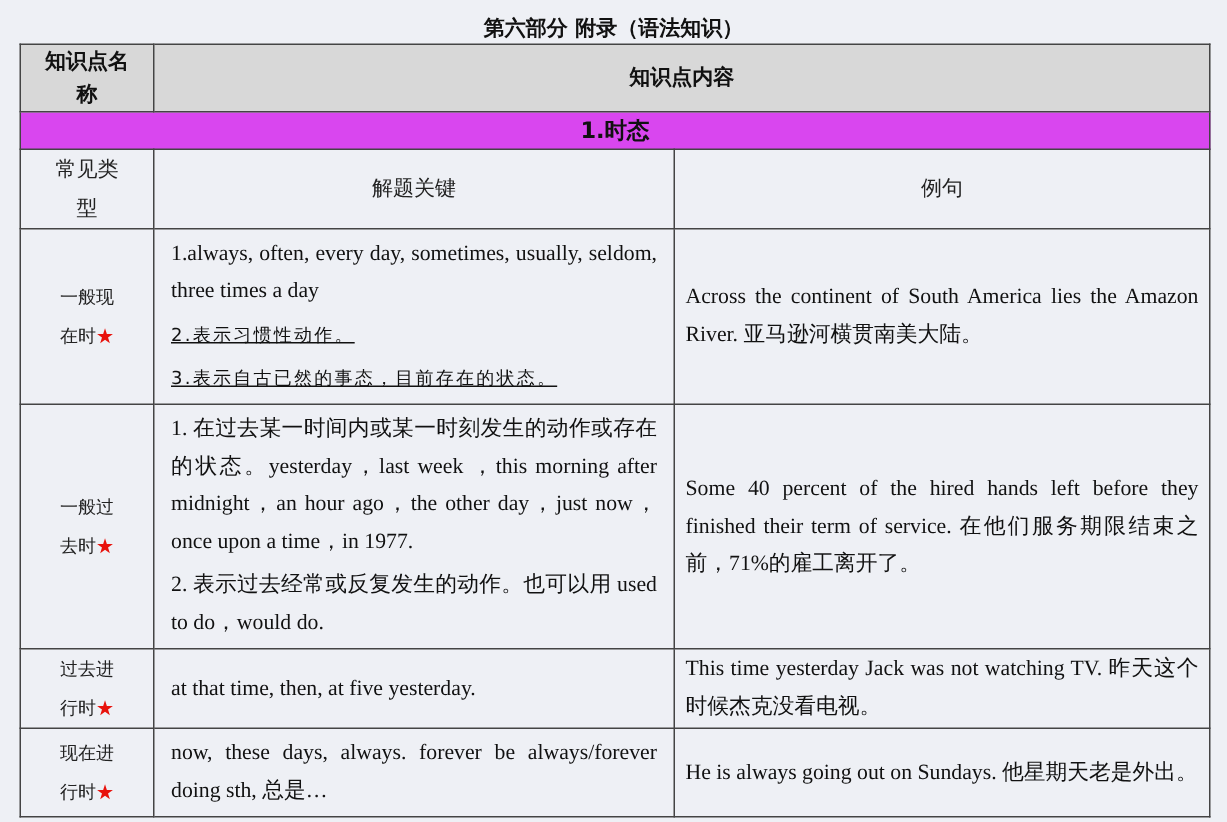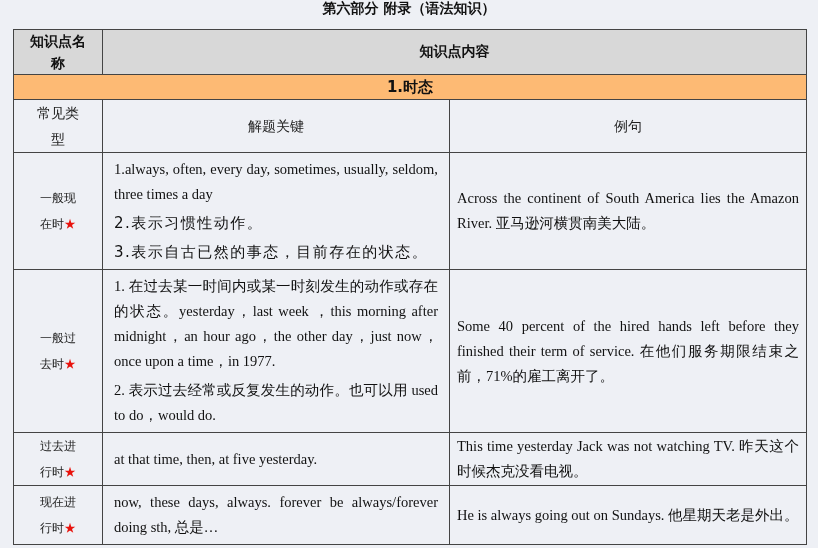--- a/index.html
+++ b/index.html
@@ -4,44 +4,44 @@
 <style>
   html, body { margin: 0; padding: 0; }
   body {
     width: 818px; height: 548px; overflow: hidden;
     background: #eef0f5;
     font-family: "Liberation Serif", "DejaVu Serif", serif;
     color: #111;
     position: relative;
   }
   .doc-title {
-    position: absolute; left: 0; top: 0; width: 818px;
+    position: absolute; left: 0; top: 10px; width: 818px;
     text-align: center; font-weight: bold; font-size: 14px;
     font-family: "DejaVu Sans", sans-serif;
   }
   table.grammar {
     position: absolute; left: 13px; top: 29px;
     width: 793px;
     border-collapse: collapse;
     table-layout: fixed;
   }
   table.grammar td {
     border: 1.5px solid #444;
     vertical-align: middle;
     padding: 0;
   }
   .hdr td { background: #d8d8d8; font-weight: bold; font-family: "DejaVu Sans", sans-serif; font-size: 14px; text-align: center; }
   .hdr td.c1 { height: 44px; line-height: 22px; margin-top: 12px; }
-  .sec td { background: #fdba74; height: 24px; font-weight: bold; font-size: 15px; text-align: center; font-family: "DejaVu Sans", sans-serif; }
+  .sec td { background: #d946ef; height: 24px; font-weight: bold; font-size: 15px; text-align: center; font-family: "DejaVu Sans", sans-serif; }
   .sub td { height: 50px; vertical-align: top; text-align: center; font-size: 14px; line-height: 26px; font-family: "DejaVu Sans", sans-serif; color:#222; padding-top: 2px; }
   .type { text-align: center; font-size: 12px; line-height: 26px; font-family: Liberation Sans, sans-serif; color:#222; }
   .star { color: #e8120c; }
   .key, .ex { font-size: 14.5px; line-height: 25px; padding: 0 7px !important; text-align: justify; }
   .key p, .ex p { margin: 4px; }
-  .cjk { font-family: "DejaVu Sans", sans-serif; font-size: 15px; letter-spacing: 1.5px; }
+  .cjk { font-family: "DejaVu Sans", sans-serif; font-size: 12px; letter-spacing: 1.5px; text-decoration: underline; }
 </style>
 </head>
 <body>
 
 <div class="doc-title">第六部分 附录（语法知识）</div>
 
 <table class="grammar">
   <colgroup>
     <col style="width:89px">
     <col style="width:347px">

